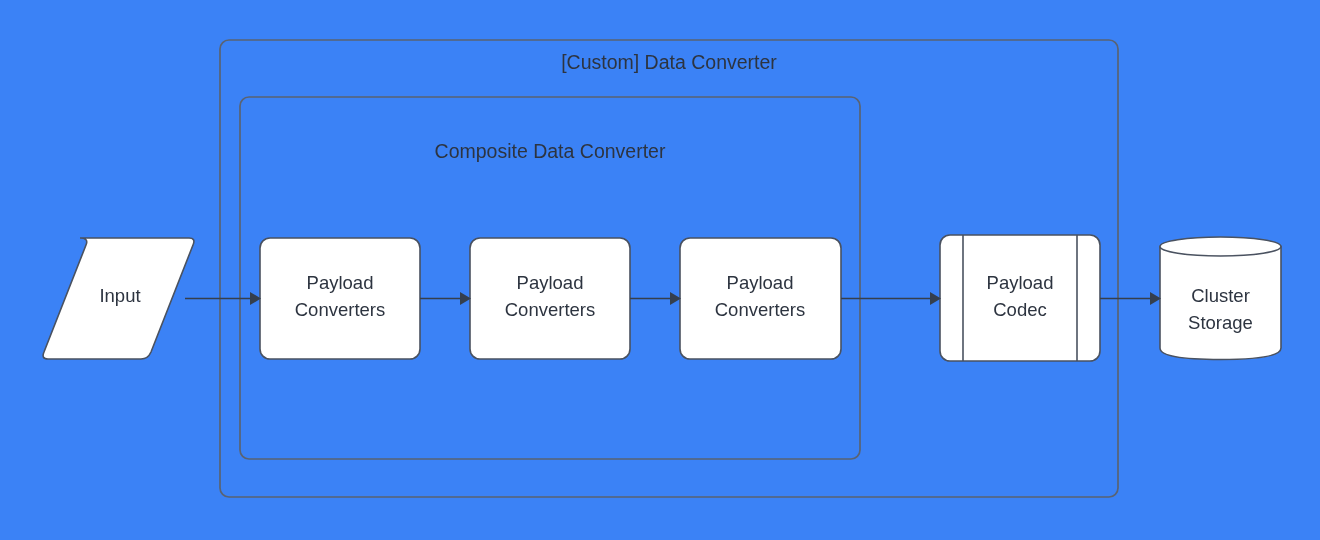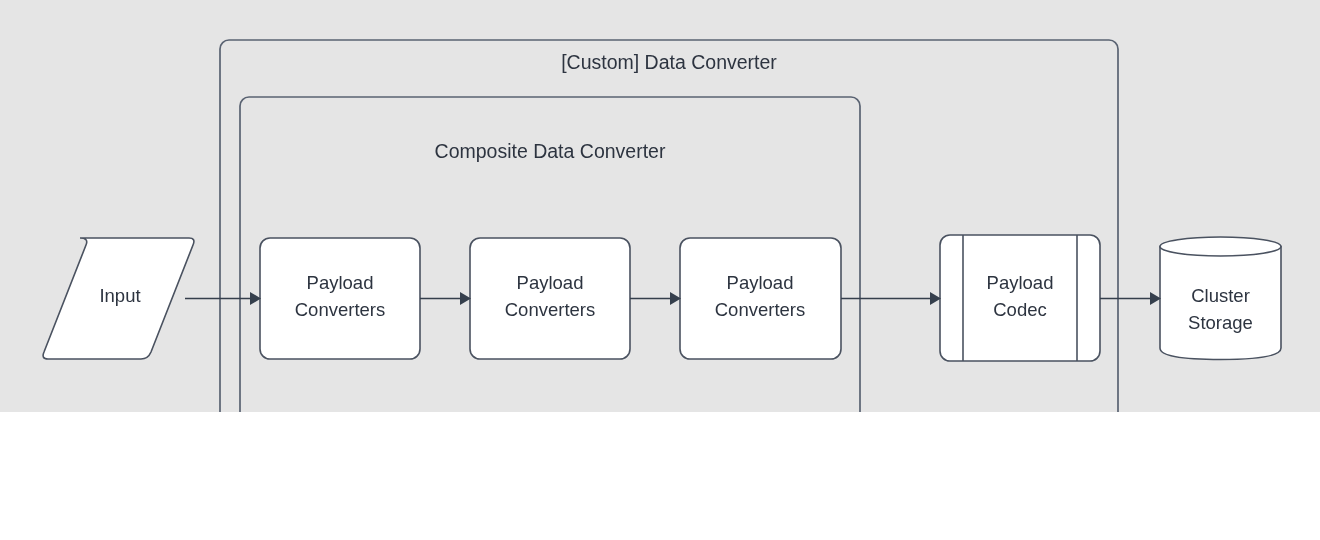--- a/index.html
+++ b/index.html
@@ -6,22 +6,22 @@
     margin: 0;
     padding: 0;
     background: #ffffff;
   }
   body {
     font-family: "Liberation Sans", sans-serif;
   }
   #diagram-canvas {
     position: relative;
     width: 1320px;
-    height: 412px;
-    background: #e5e5e5;
+    height: 540px;
+    background: #3b82f6;
     overflow: hidden;
   }
   #diagram-svg {
     position: absolute;
     top: 0;
     left: 0;
     width: 1320px;
     height: 540px;
   }
   .shape-outline {

